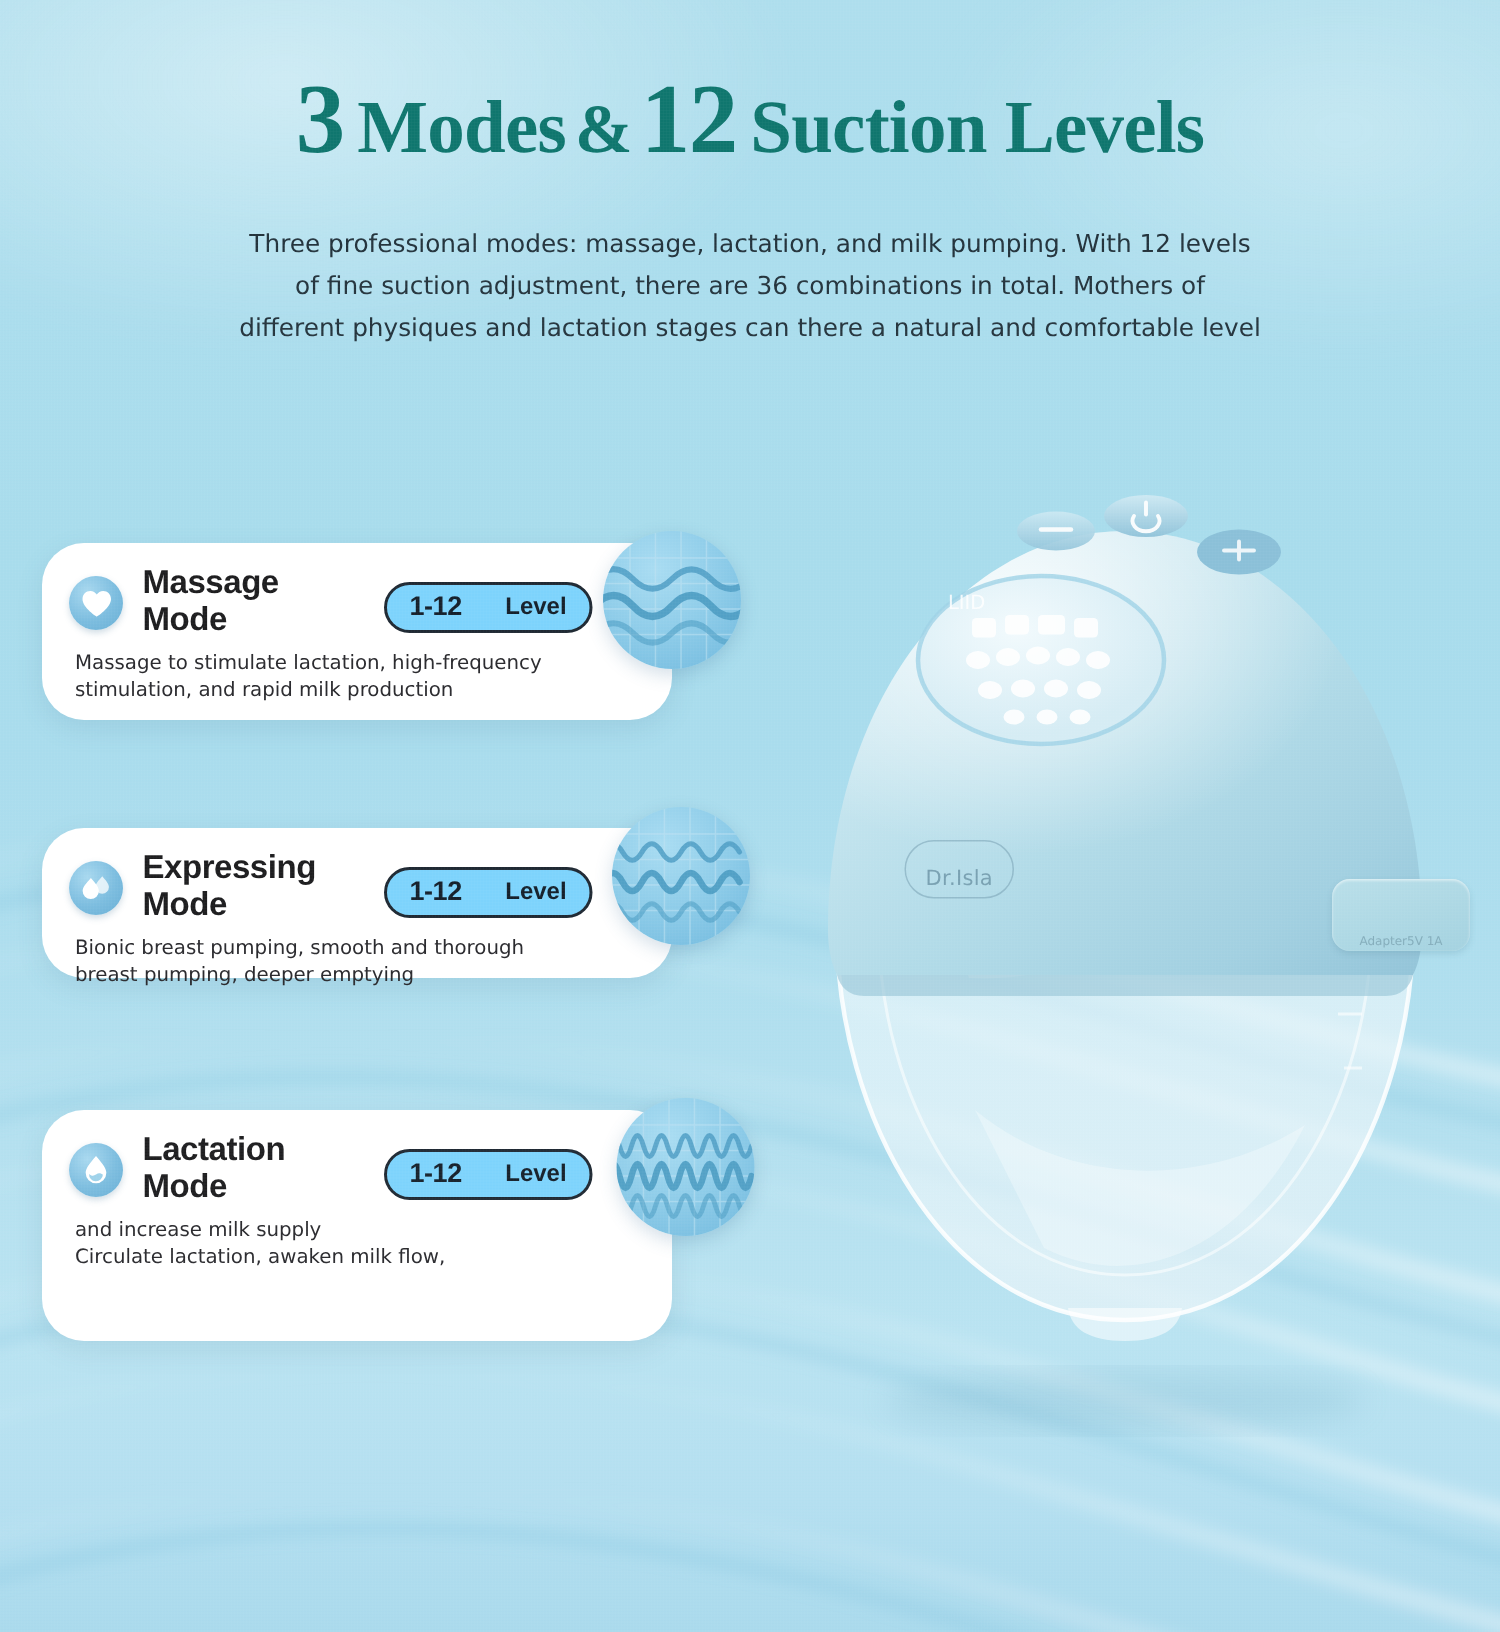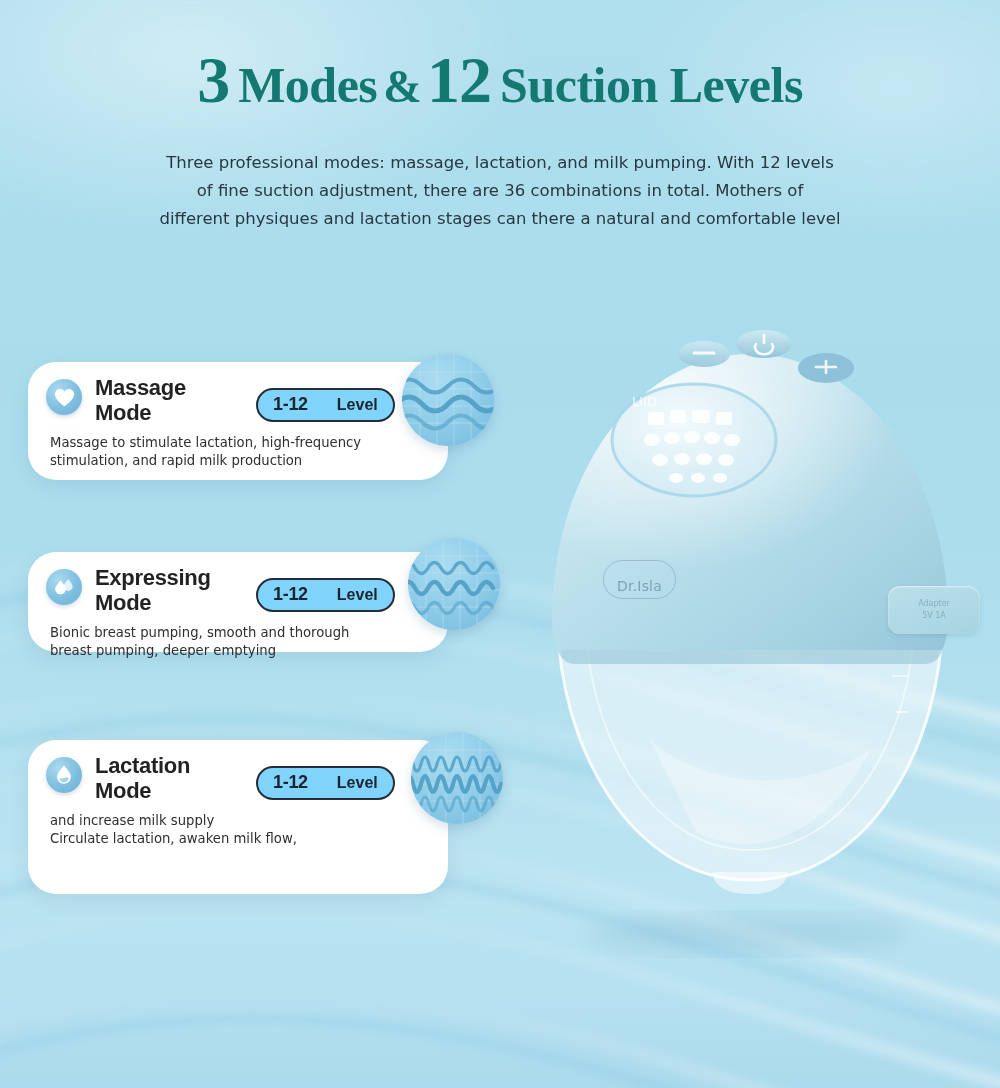--- a/index.html
+++ b/index.html
@@ -56,21 +56,21 @@
   
   .card{
     position:absolute;left:28px;width:420px;
     background:#ffffff;border-radius:28px;
     box-shadow:0 6px 18px rgba(60,110,140,.13);
   }
   .card.c1{top:362px;height:118px;}
   .card.c2{top:552px;height:100px;}
   .card.c3{top:740px;height:154px;}
 
-  .card-head{position:relative;display:flex;align-items:flex-start;padding:14px 0 0 18px;}
+  .card-head{position:relative;display:flex;align-items:center;padding:14px 0 0 18px;}
   .mode-icon{
     width:36px;height:36px;border-radius:50%;flex:0 0 36px;margin-top:3px;
     background:radial-gradient(circle at 34% 30%,#a8d8ef 0%,#7cbddf 55%,#68aed4 100%);
     box-shadow:0 2px 4px rgba(70,120,150,.25);
     display:flex;align-items:center;justify-content:center;
   }
   .mode-icon svg{display:block;}
   .mode-title{
     margin-left:13px;color:#1d1d1f;
     font-family:"Liberation Sans","DejaVu Sans",sans-serif;
@@ -118,21 +118,21 @@
     border:1.6px solid rgba(120,160,178,.55);
     color:rgba(110,150,168,.85);
     font-family:"DejaVu Sans",sans-serif;font-size:14px;font-weight:500;
     letter-spacing:.2px;
   }
   .adapter-label{
     position:absolute;left:388px;top:266px;width:92px;height:48px;
     border-radius:12px;
     background:linear-gradient(160deg,#b9dfe9,#a4d2e0);
     box-shadow:inset 0 1px 2px rgba(255,255,255,.6),0 2px 4px rgba(80,130,150,.2);
-    display:flex;flex-direction:column;align-items:center;justify-content:center;
+    display:flex;flex-direction:row;align-items:flex-end;justify-content:center;
     color:rgba(120,160,175,.75);font-family:"DejaVu Sans",sans-serif;
     font-size:8px;line-height:1.5;text-align:center;
   }
 </style>
 </head>
 <body>
 
 <div id="stage">
 
   <div class="bg-base"></div>

